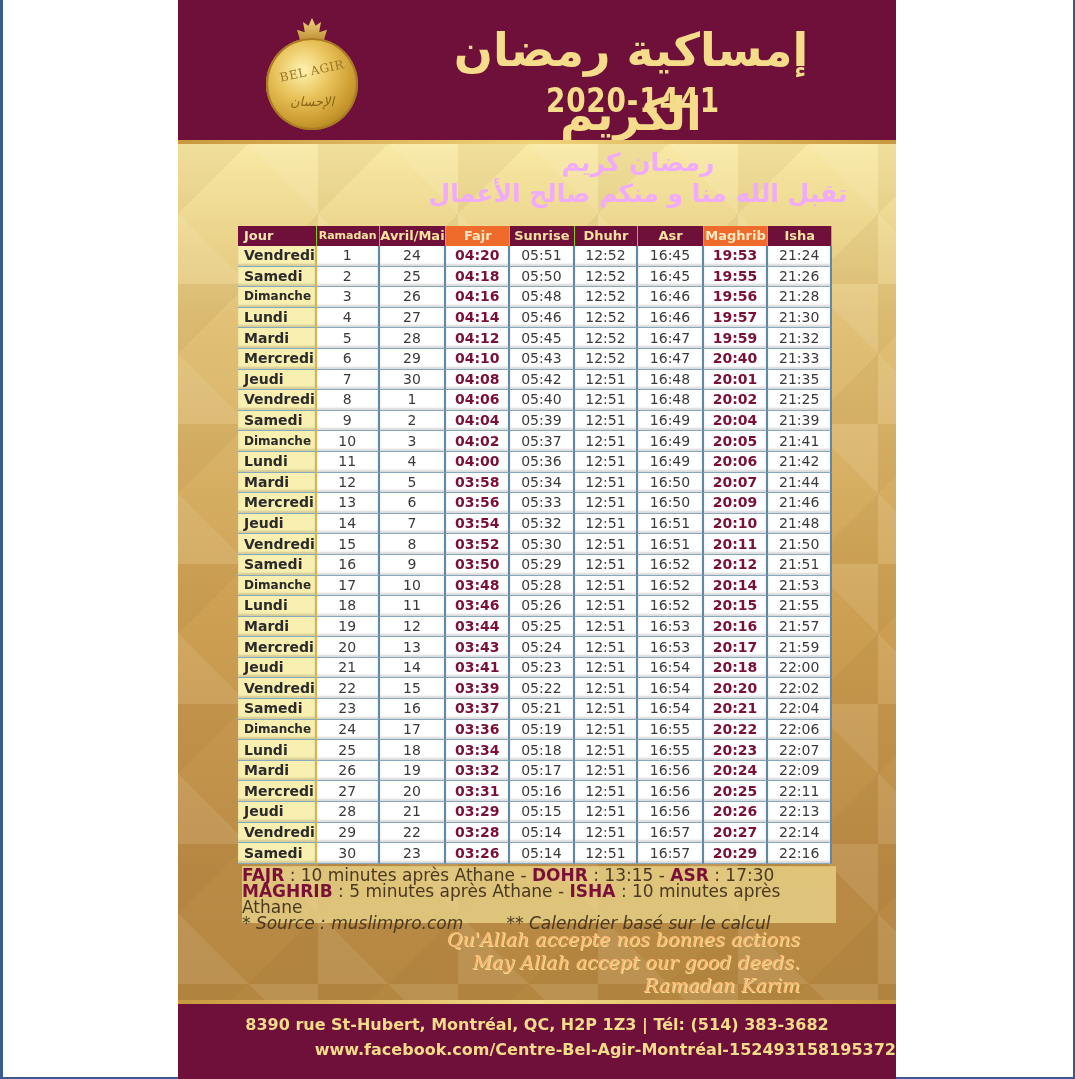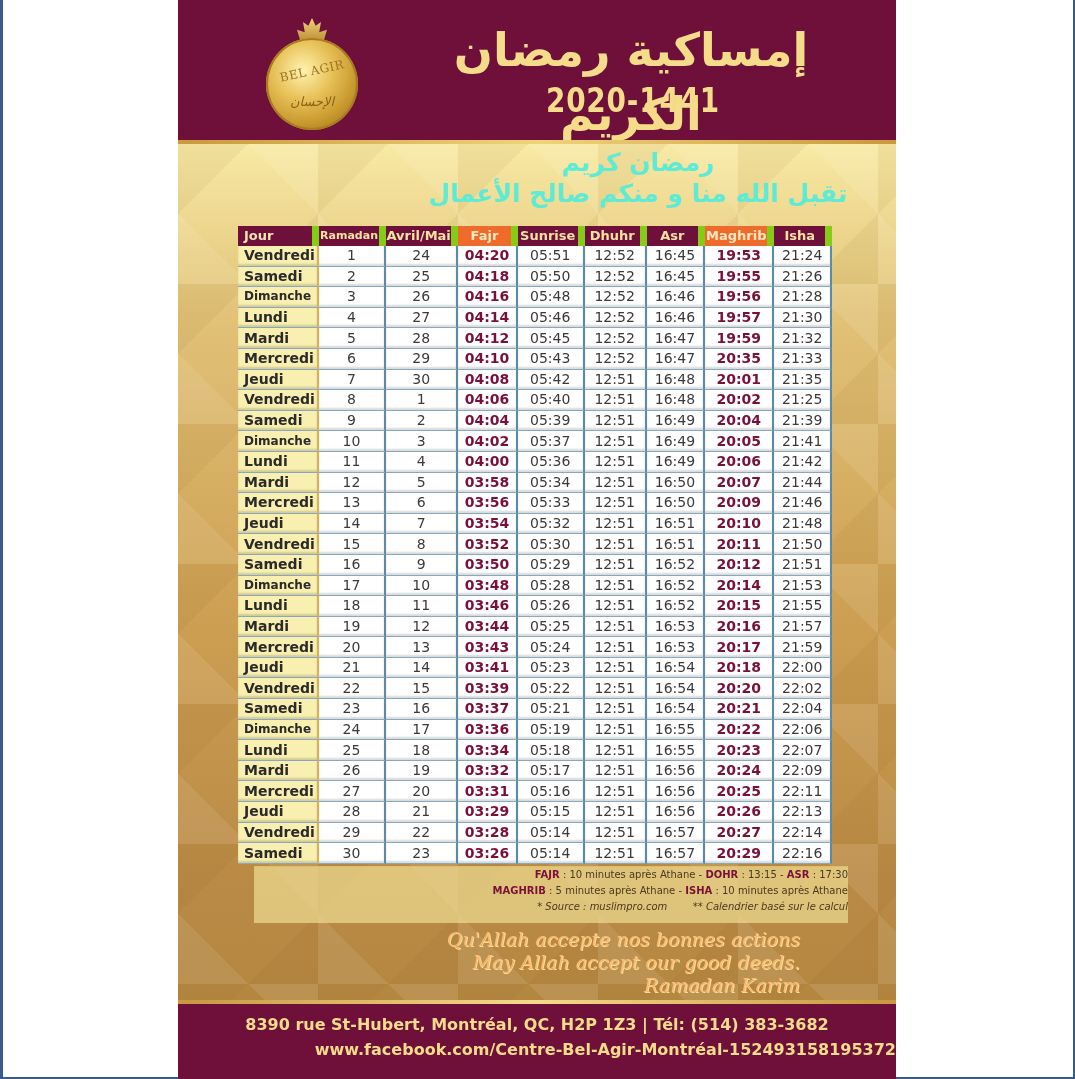--- a/index.html
+++ b/index.html
@@ -69,52 +69,52 @@
     letter-spacing:1px; transform:scaleX(0.82);
   }
 
   .center-name {
     position:absolute; left:40px; top:148px; width:190px; text-align:center;
     font-family:"DejaVu Sans", sans-serif; font-weight:bold; font-size:22px; color:#a07a26;
     line-height:28px; direction:rtl;
   }
   .greeting {
     position:absolute; left:250px; top:148px; width:420px; text-align:center;
-    font-family:"DejaVu Sans", sans-serif; font-weight:bold; color:#5eead4; direction:rtl;
+    font-family:"DejaVu Sans", sans-serif; font-weight:bold; color:#f0abfc; direction:rtl;
   }
   .greeting .l1 { font-size:25px; line-height:30px; display:block; }
   .greeting .l2 { font-size:25px; line-height:32px; display:block; }
 
   
   .timetable {
     position:absolute; left:60px; top:226px; width:594px;
     border-collapse:separate; border-spacing:0;
   }
   .timetable th {
     height:20px; padding:0; font-size:13px; font-weight:bold; color:#f6e2a0;
-    background:#6f103b; border-right:7px solid #84cc16; text-align:center; line-height:20px;margin-top:28px;
+    background:#6f103b; border-right:1px solid #84cc16; text-align:center; line-height:20px;margin-top:28px;
   }
   .timetable th.jour { text-align:left; padding-left:6px; color:#f3e4b0; }
   .timetable th.small { font-size:11px; }
   .timetable th.hl { background:#ef6b2b; color:#fde7c0; }
   .timetable td {
     height:19.6px; padding:0; font-size:14px; color:#3a3a3a; background:#ffffff; text-align:center;
     border-right:2px solid #5f8aa6; border-bottom:1px solid #86a9bf; line-height:19px;
     font-family:"DejaVu Sans", sans-serif; box-shadow:inset 0 -2px 2px rgba(0,0,0,0.15);
   }
   .timetable td.day {
     background:#f8efb0; color:#2a2a2a; font-weight:bold; text-align:left; padding-left:6px;
     font-size:14px; border-right:2px solid #d4b552;
   }
   .timetable td.day.dim { font-size:12px; }
   .timetable td.bold { color:#7a1038; font-weight:bold; }
 
   .notes {
-    position:absolute; left:76px; top:866px; width:594px; height:56px;
-    background:rgba(235,215,140,0.75); text-align:right; font-size:10px; color:#4a3820; line-height:16px;
+    position:absolute; left:64px; top:866px; width:594px; height:56px;
+    background:rgba(235,215,140,0.75); text-align:left; font-size:17px; color:#4a3820; line-height:16px;
     border-top:1px solid #d8bf70;
   }
   .notes b { color:#7a1038; }
   .notes .italic { font-style:italic; }
 
   .blessing {
     position:absolute; left:104px; top:928px; width:518px; text-align:right;
     font-family:"DejaVu Serif", serif; font-style:italic; font-size:19px; color:#fdba74;
     line-height:23px; text-shadow:1px 1px 0 #f6dd93;
   }
@@ -228,21 +228,21 @@
           <td>21:32</td>
         </tr>
         <tr>
           <td class="day">Mercredi</td>
           <td>6</td>
           <td>29</td>
           <td class="bold">04:10</td>
           <td>05:43</td>
           <td>12:52</td>
           <td>16:47</td>
-          <td class="bold">20:35</td>
+          <td class="bold">20:40</td>
           <td>21:33</td>
         </tr>
         <tr>
           <td class="day">Jeudi</td>
           <td>7</td>
           <td>30</td>
           <td class="bold">04:08</td>
           <td>05:42</td>
           <td>12:51</td>
           <td>16:48</td>

